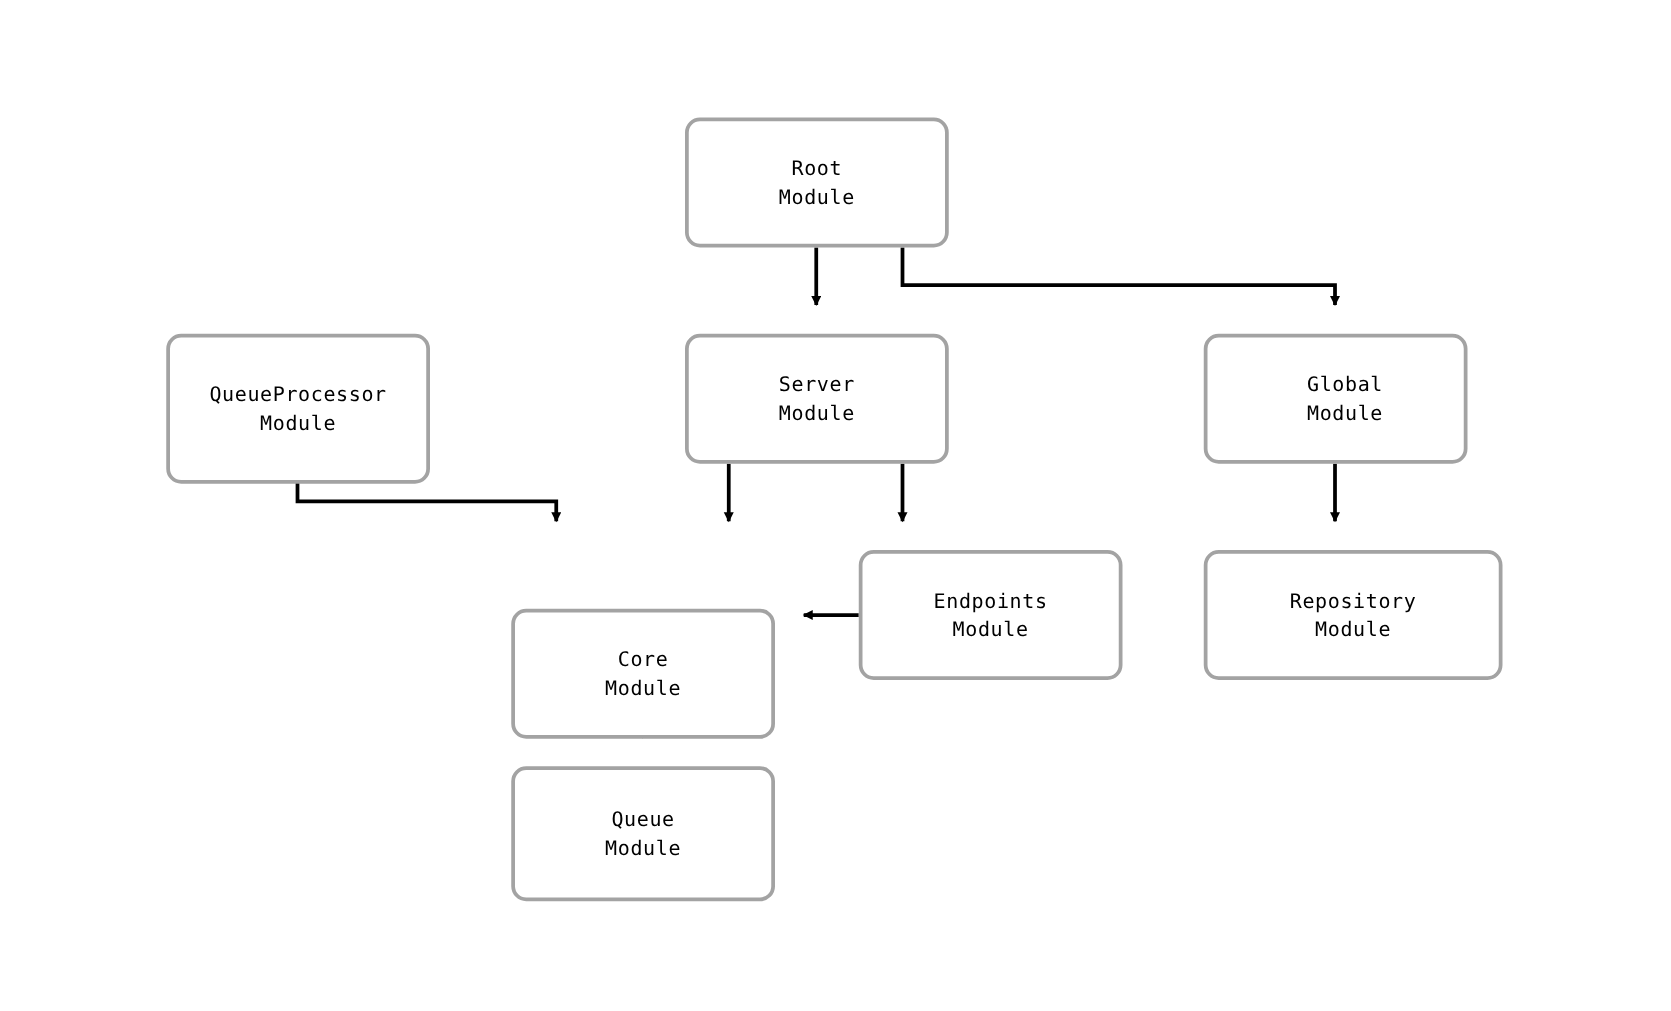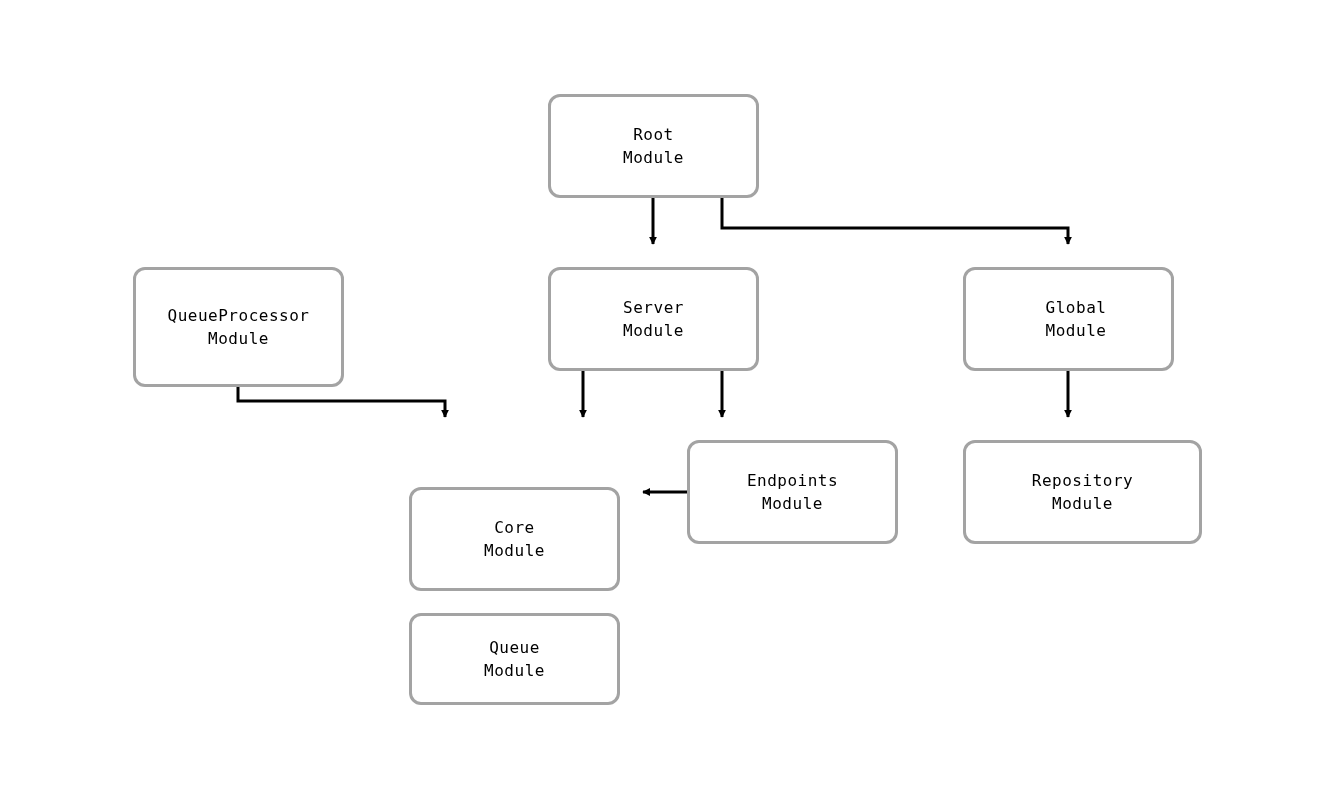--- a/index.html
+++ b/index.html
@@ -80,16 +80,16 @@
 
   <div class="node" style="left:409px; top:440px; width:211px; height:104px;margin-top:47px;">Core
 Module</div>
 
   <div class="node" style="left:687px; top:440px; width:211px; height:104px;">Endpoints
 Module</div>
 
   <div class="node" style="left:963px; top:440px; width:239px; height:104px;">Repository
 Module</div>
 
-  <div class="node" style="left:409px; top:613px; width:211px; height:92px;">Queue
+  <div class="node" style="left:409px; top:613px; width:211px; height:108px;">Queue
 Module</div>
 
 </div>
 
 </body></html>

